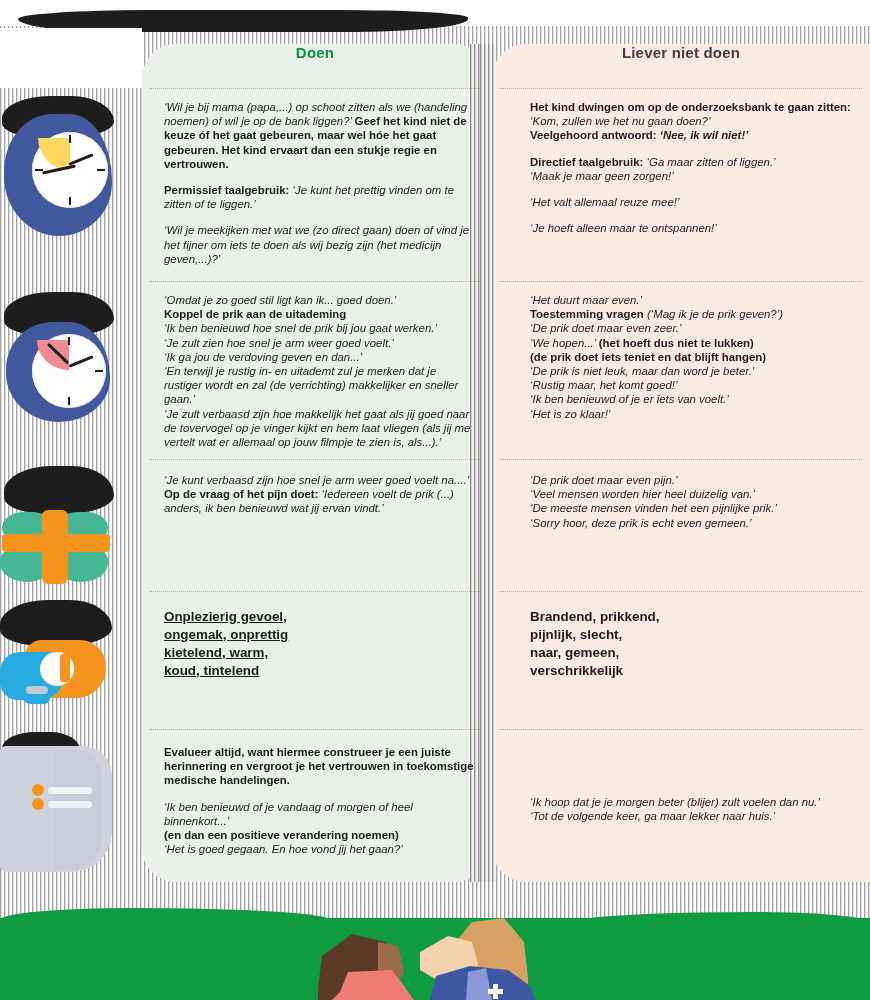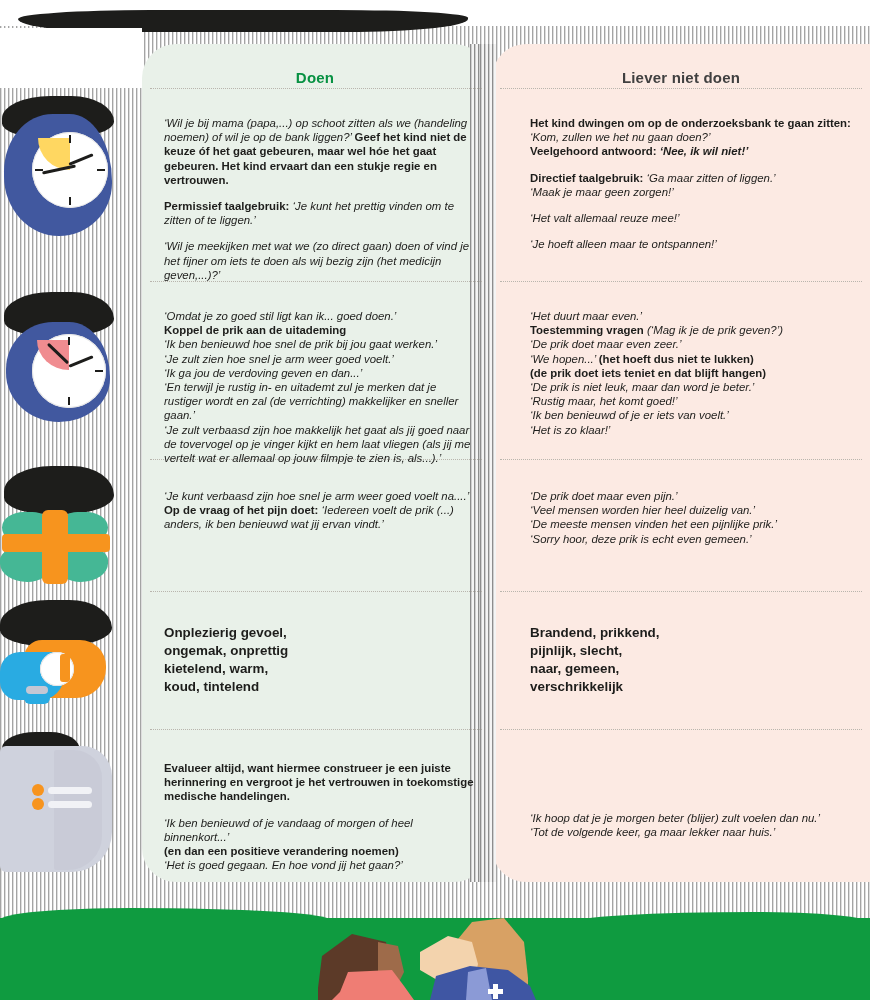--- a/index.html
+++ b/index.html
@@ -57,21 +57,21 @@
   .panel{
     position:absolute; top:44px; height:838px;
     border-radius:34px;
   }
   .panel.left{ left:142px; width:346px; background:#e9f1e9; }
   .panel.right{ left:492px; width:378px; background:#fceae3; border-radius:34px 0 0 34px; }
 
   
   .panel-head{
     position:absolute; top:44px; height:42px; display:flex;
-    align-items:flex-end; justify-content:center;
+    align-items:flex-start; justify-content:center;
   }
   .panel-head.left{ left:142px; width:346px; }
   .panel-head.right{ left:492px; width:378px; }
   .panel-head .title{
     font-size:15px; font-weight:bold; letter-spacing:.2px;
   }
   .panel-head.left .title{ color:#079142; }
   .panel-head.right .title{ color:#404040; }
 
   
@@ -90,21 +90,20 @@
       #cfcfcf 1px,#cfcfcf 2px,
       #f4f4f4 2px,#f4f4f4 4px);
   }
 
   
   .cell{
     position:absolute;
     font-size:11.4px;
     line-height:14.2px;
     color:#1d1d1b;
-    margin-top:16px;
   }
   .cell.left{ left:164px; width:312px; }
   .cell.right{ left:530px; width:322px; }
   .cell p{ margin:0; }
   .cell p + p.gap{ margin-top:12px; }
   .q{ font-style:italic; }
   .b{ font-weight:bold; }
   .big{ font-size:13.4px; line-height:18px; font-weight:bold; }
 
   
@@ -277,21 +276,21 @@
       <p><span class="q">‘Je kunt verbaasd zijn hoe snel je arm weer goed voelt na....’</span></p>
       <p><span class="b">Op de vraag of het pijn doet: </span><span class="q">‘Iedereen voelt de prik (...) anders, ik ben benieuwd wat jij ervan vindt.’</span></p>
     </div>
   <div class="cell right" id="c-r-2" style="top:473px;">
       <p><span class="q">‘De prik doet maar even pijn.’</span></p>
       <p><span class="q">‘Veel mensen worden hier heel duizelig van.’</span></p>
       <p><span class="q">‘De meeste mensen vinden het een pijnlijke prik.’</span></p>
       <p><span class="q">‘Sorry hoor, deze prik is echt even gemeen.’</span></p>
     </div>
 
-  <div class="cell left big" id="c-l-3" style="top:608px;">
+  <div class="cell left big" id="c-l-3" style="top:608px;text-decoration:underline;">
       <p>Onplezierig gevoel,</p>
       <p>ongemak, onprettig</p>
       <p>kietelend, warm,</p>
       <p>koud, tintelend</p>
     </div>
   <div class="cell right big" id="c-r-3" style="top:608px;">
       <p>Brandend, prikkend,</p>
       <p>pijnlijk, slecht,</p>
       <p>naar, gemeen,</p>
       <p>verschrikkelijk</p>

